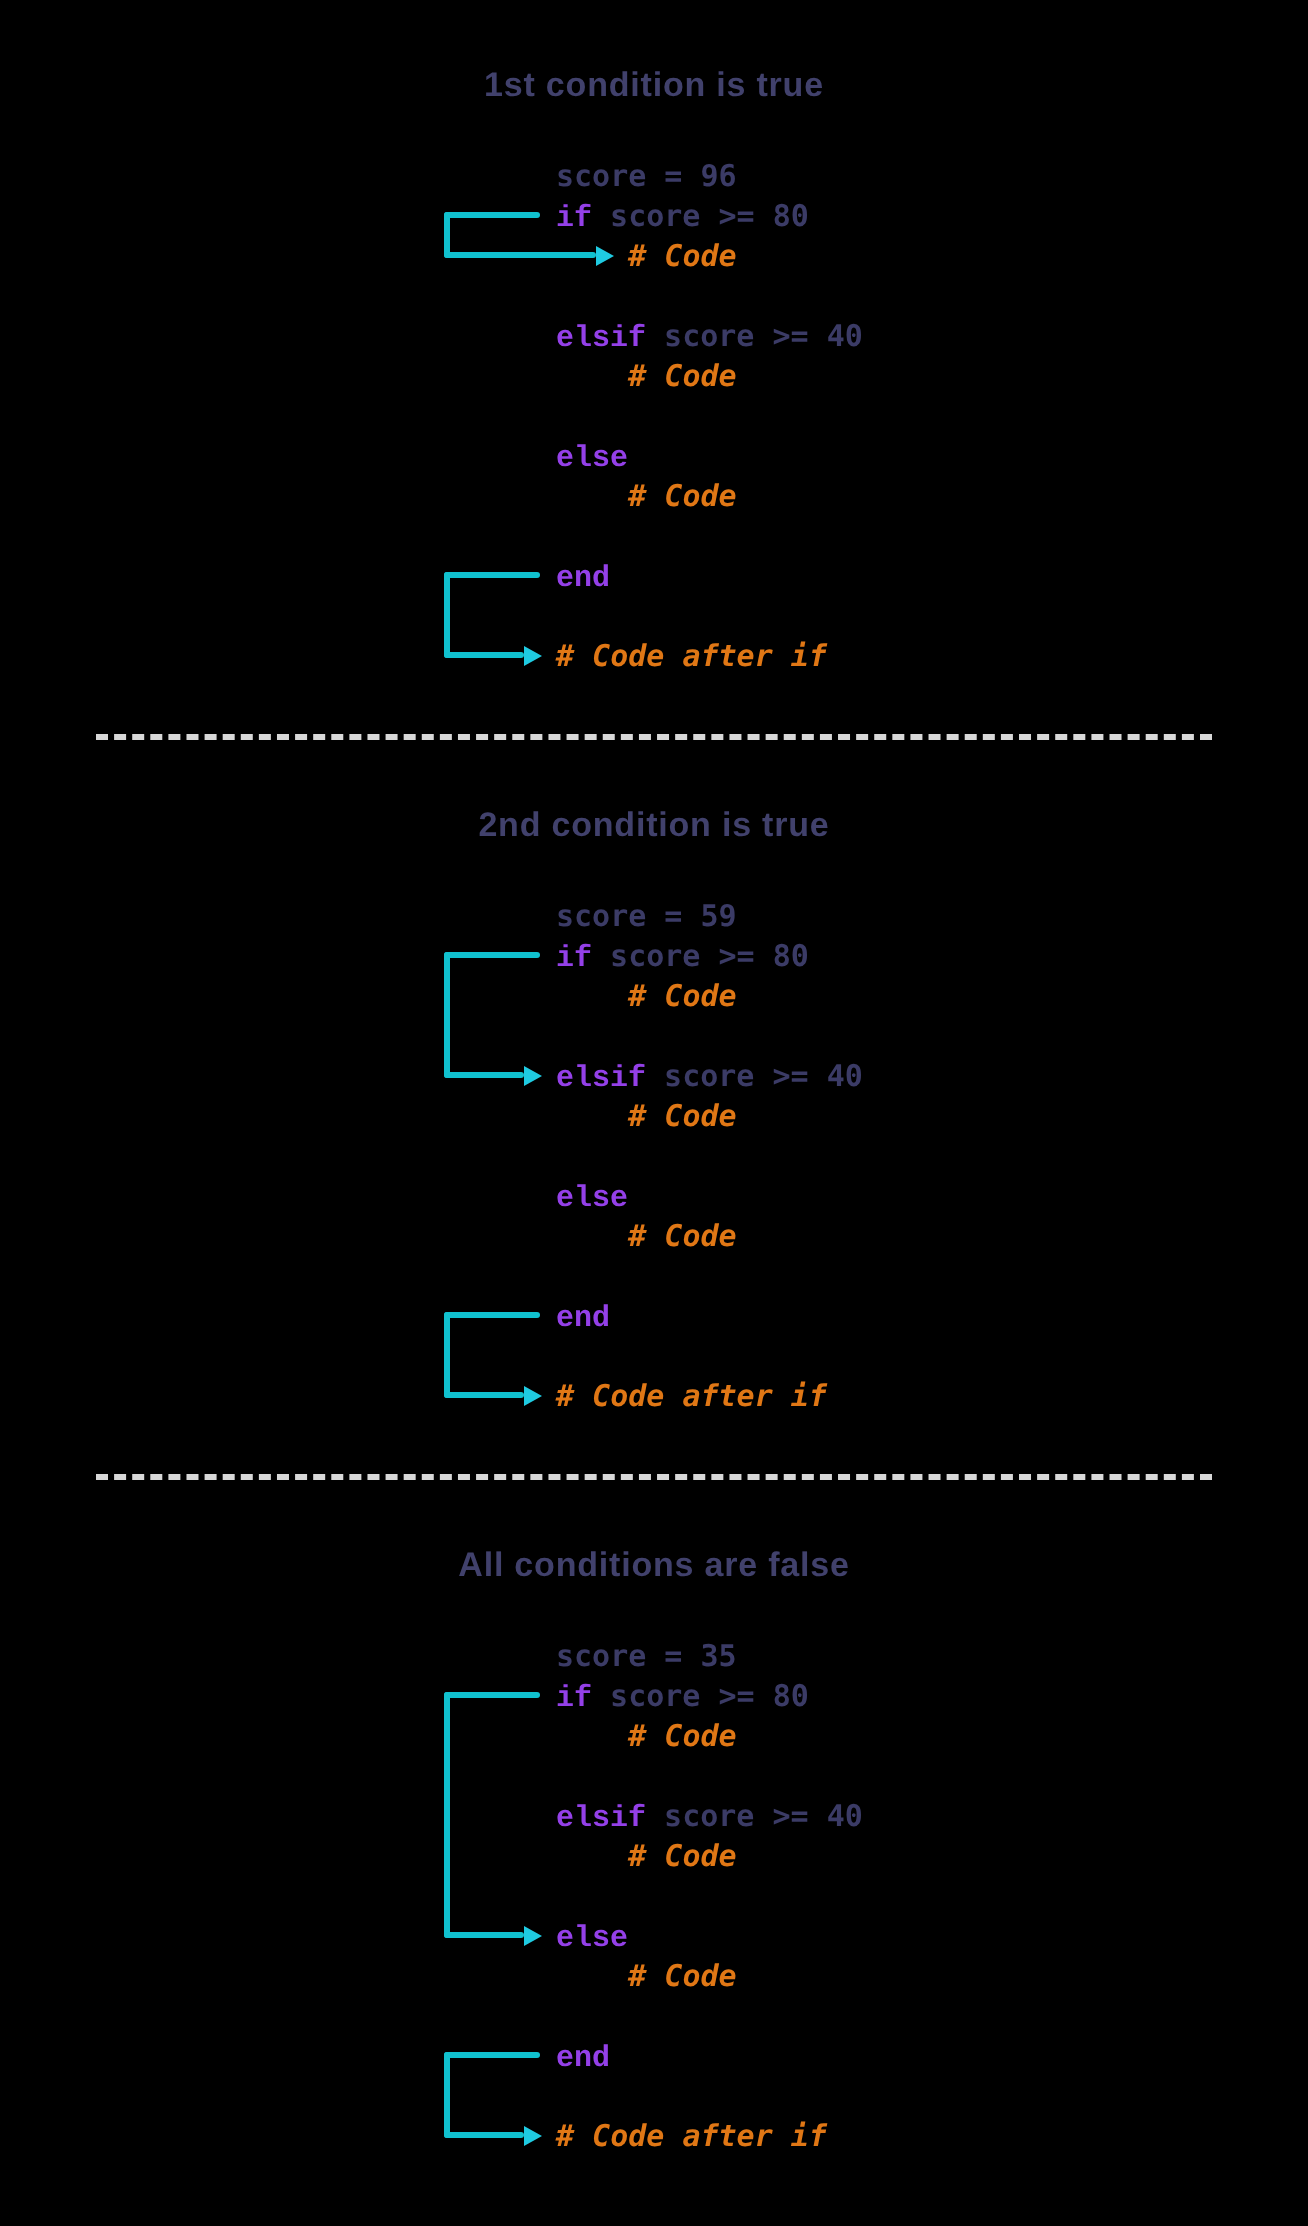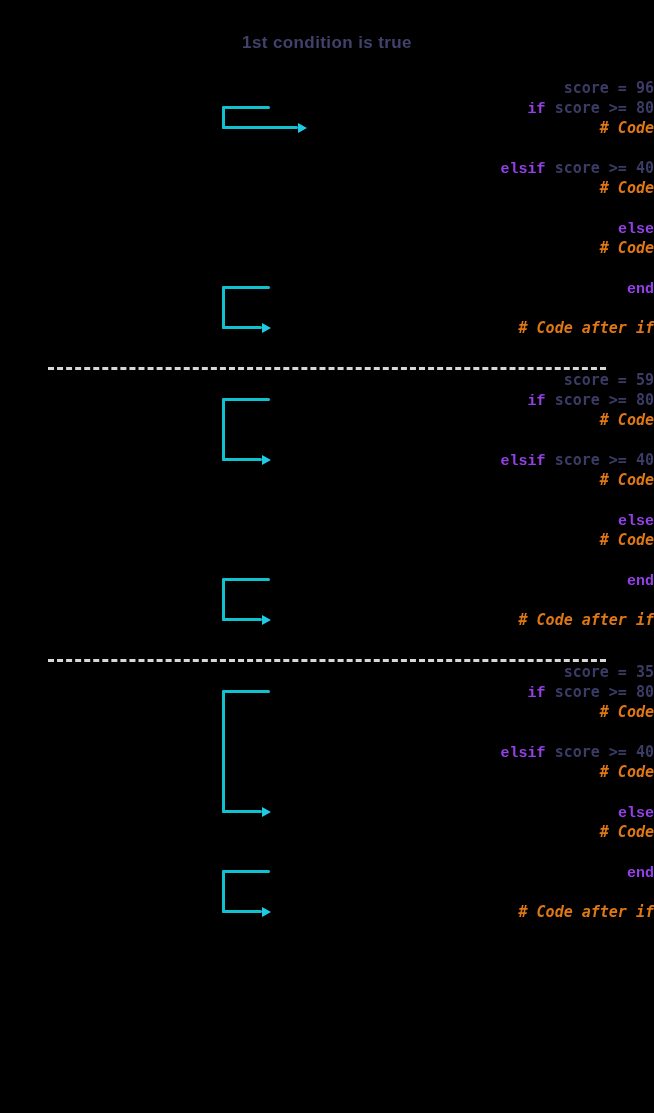--- a/index.html
+++ b/index.html
@@ -29,21 +29,20 @@
     position: relative;
     margin-left: 278px;
     font-family: "DejaVu Sans Mono", "Liberation Mono", monospace;
     font-size: 15px;
     font-weight: bold;
     line-height: 20px;
     white-space: pre;
   }
   .code-line {
     height: 20px;
-    text-align: right;
   }
   .tok-plain   { color: var(--plain-color); }
   .tok-keyword { color: var(--keyword-color); font-family: Liberation Mono, monospace; }
   .tok-comment { color: var(--comment-color); font-style: italic; }
   .divider {
     width: 558px;
     margin: 29px auto 0 auto;
     border-top: 3px dashed var(--divider-color);
     height: 0;
   }
@@ -84,19 +83,21 @@
 </head>
 <body style="--title-color: #41416C; --plain-color: #3B3B66; --keyword-color: #9440E8; --comment-color: #E07715; --arrow-color: #10C1CF; --arrow-head-color: #1FCBE2; --divider-color: #D8D8D8; background: rgb(0, 0, 0);">
 
 <main id="diagram-root">
     <section class="section">
       <h2 class="section-title">1st condition is true</h2>
       <div class="code"><div class="code-line"><span class="tok-plain">score = 96</span></div><div class="code-line"><span class="tok-keyword">if</span><span class="tok-plain"> score &gt;= 80</span></div><div class="code-line"><span class="tok-plain">    </span><span class="tok-comment"># Code</span></div><div class="code-line">&nbsp;</div><div class="code-line"><span class="tok-keyword">elsif</span><span class="tok-plain"> score &gt;= 40</span></div><div class="code-line"><span class="tok-plain">    </span><span class="tok-comment"># Code</span></div><div class="code-line">&nbsp;</div><div class="code-line"><span class="tok-keyword">else</span></div><div class="code-line"><span class="tok-plain">    </span><span class="tok-comment"># Code</span></div><div class="code-line">&nbsp;</div><div class="code-line"><span class="tok-keyword">end</span></div><div class="code-line">&nbsp;</div><div class="code-line"><span class="tok-comment"># Code after if</span></div><div class="flow-arrow" style="top: 28px; height: 23px; width: 56px;"><span class="a-top"></span><span class="a-v"></span><span class="a-bot" style="width: 76px;"></span><span class="a-head" style="left: 76px;"></span></div><div class="flow-arrow" style="top: 208px; height: 43px; width: 56px;"><span class="a-top"></span><span class="a-v"></span><span class="a-bot" style="width: 40px;"></span><span class="a-head" style="left: 40px;"></span></div></div>
     </section>
     <div class="divider"></div>
     <section class="section">
+      <h2 class="section-title">2nd condition is true</h2>
       <div class="code"><div class="code-line"><span class="tok-plain">score = 59</span></div><div class="code-line"><span class="tok-keyword">if</span><span class="tok-plain"> score &gt;= 80</span></div><div class="code-line"><span class="tok-plain">    </span><span class="tok-comment"># Code</span></div><div class="code-line">&nbsp;</div><div class="code-line"><span class="tok-keyword">elsif</span><span class="tok-plain"> score &gt;= 40</span></div><div class="code-line"><span class="tok-plain">    </span><span class="tok-comment"># Code</span></div><div class="code-line">&nbsp;</div><div class="code-line"><span class="tok-keyword">else</span></div><div class="code-line"><span class="tok-plain">    </span><span class="tok-comment"># Code</span></div><div class="code-line">&nbsp;</div><div class="code-line"><span class="tok-keyword">end</span></div><div class="code-line">&nbsp;</div><div class="code-line"><span class="tok-comment"># Code after if</span></div><div class="flow-arrow" style="top: 28px; height: 63px; width: 56px;"><span class="a-top"></span><span class="a-v"></span><span class="a-bot" style="width: 40px;"></span><span class="a-head" style="left: 40px;"></span></div><div class="flow-arrow" style="top: 208px; height: 43px; width: 56px;"><span class="a-top"></span><span class="a-v"></span><span class="a-bot" style="width: 40px;"></span><span class="a-head" style="left: 40px;"></span></div></div>
     </section>
     <div class="divider"></div>
     <section class="section">
+      <h2 class="section-title">All conditions are false</h2>
       <div class="code"><div class="code-line"><span class="tok-plain">score = 35</span></div><div class="code-line"><span class="tok-keyword">if</span><span class="tok-plain"> score &gt;= 80</span></div><div class="code-line"><span class="tok-plain">    </span><span class="tok-comment"># Code</span></div><div class="code-line">&nbsp;</div><div class="code-line"><span class="tok-keyword">elsif</span><span class="tok-plain"> score &gt;= 40</span></div><div class="code-line"><span class="tok-plain">    </span><span class="tok-comment"># Code</span></div><div class="code-line">&nbsp;</div><div class="code-line"><span class="tok-keyword">else</span></div><div class="code-line"><span class="tok-plain">    </span><span class="tok-comment"># Code</span></div><div class="code-line">&nbsp;</div><div class="code-line"><span class="tok-keyword">end</span></div><div class="code-line">&nbsp;</div><div class="code-line"><span class="tok-comment"># Code after if</span></div><div class="flow-arrow" style="top: 28px; height: 123px; width: 56px;"><span class="a-top"></span><span class="a-v"></span><span class="a-bot" style="width: 40px;"></span><span class="a-head" style="left: 40px;"></span></div><div class="flow-arrow" style="top: 208px; height: 43px; width: 56px;"><span class="a-top"></span><span class="a-v"></span><span class="a-bot" style="width: 40px;"></span><span class="a-head" style="left: 40px;"></span></div></div>
     </section>
   </main>
 
 </body></html>

